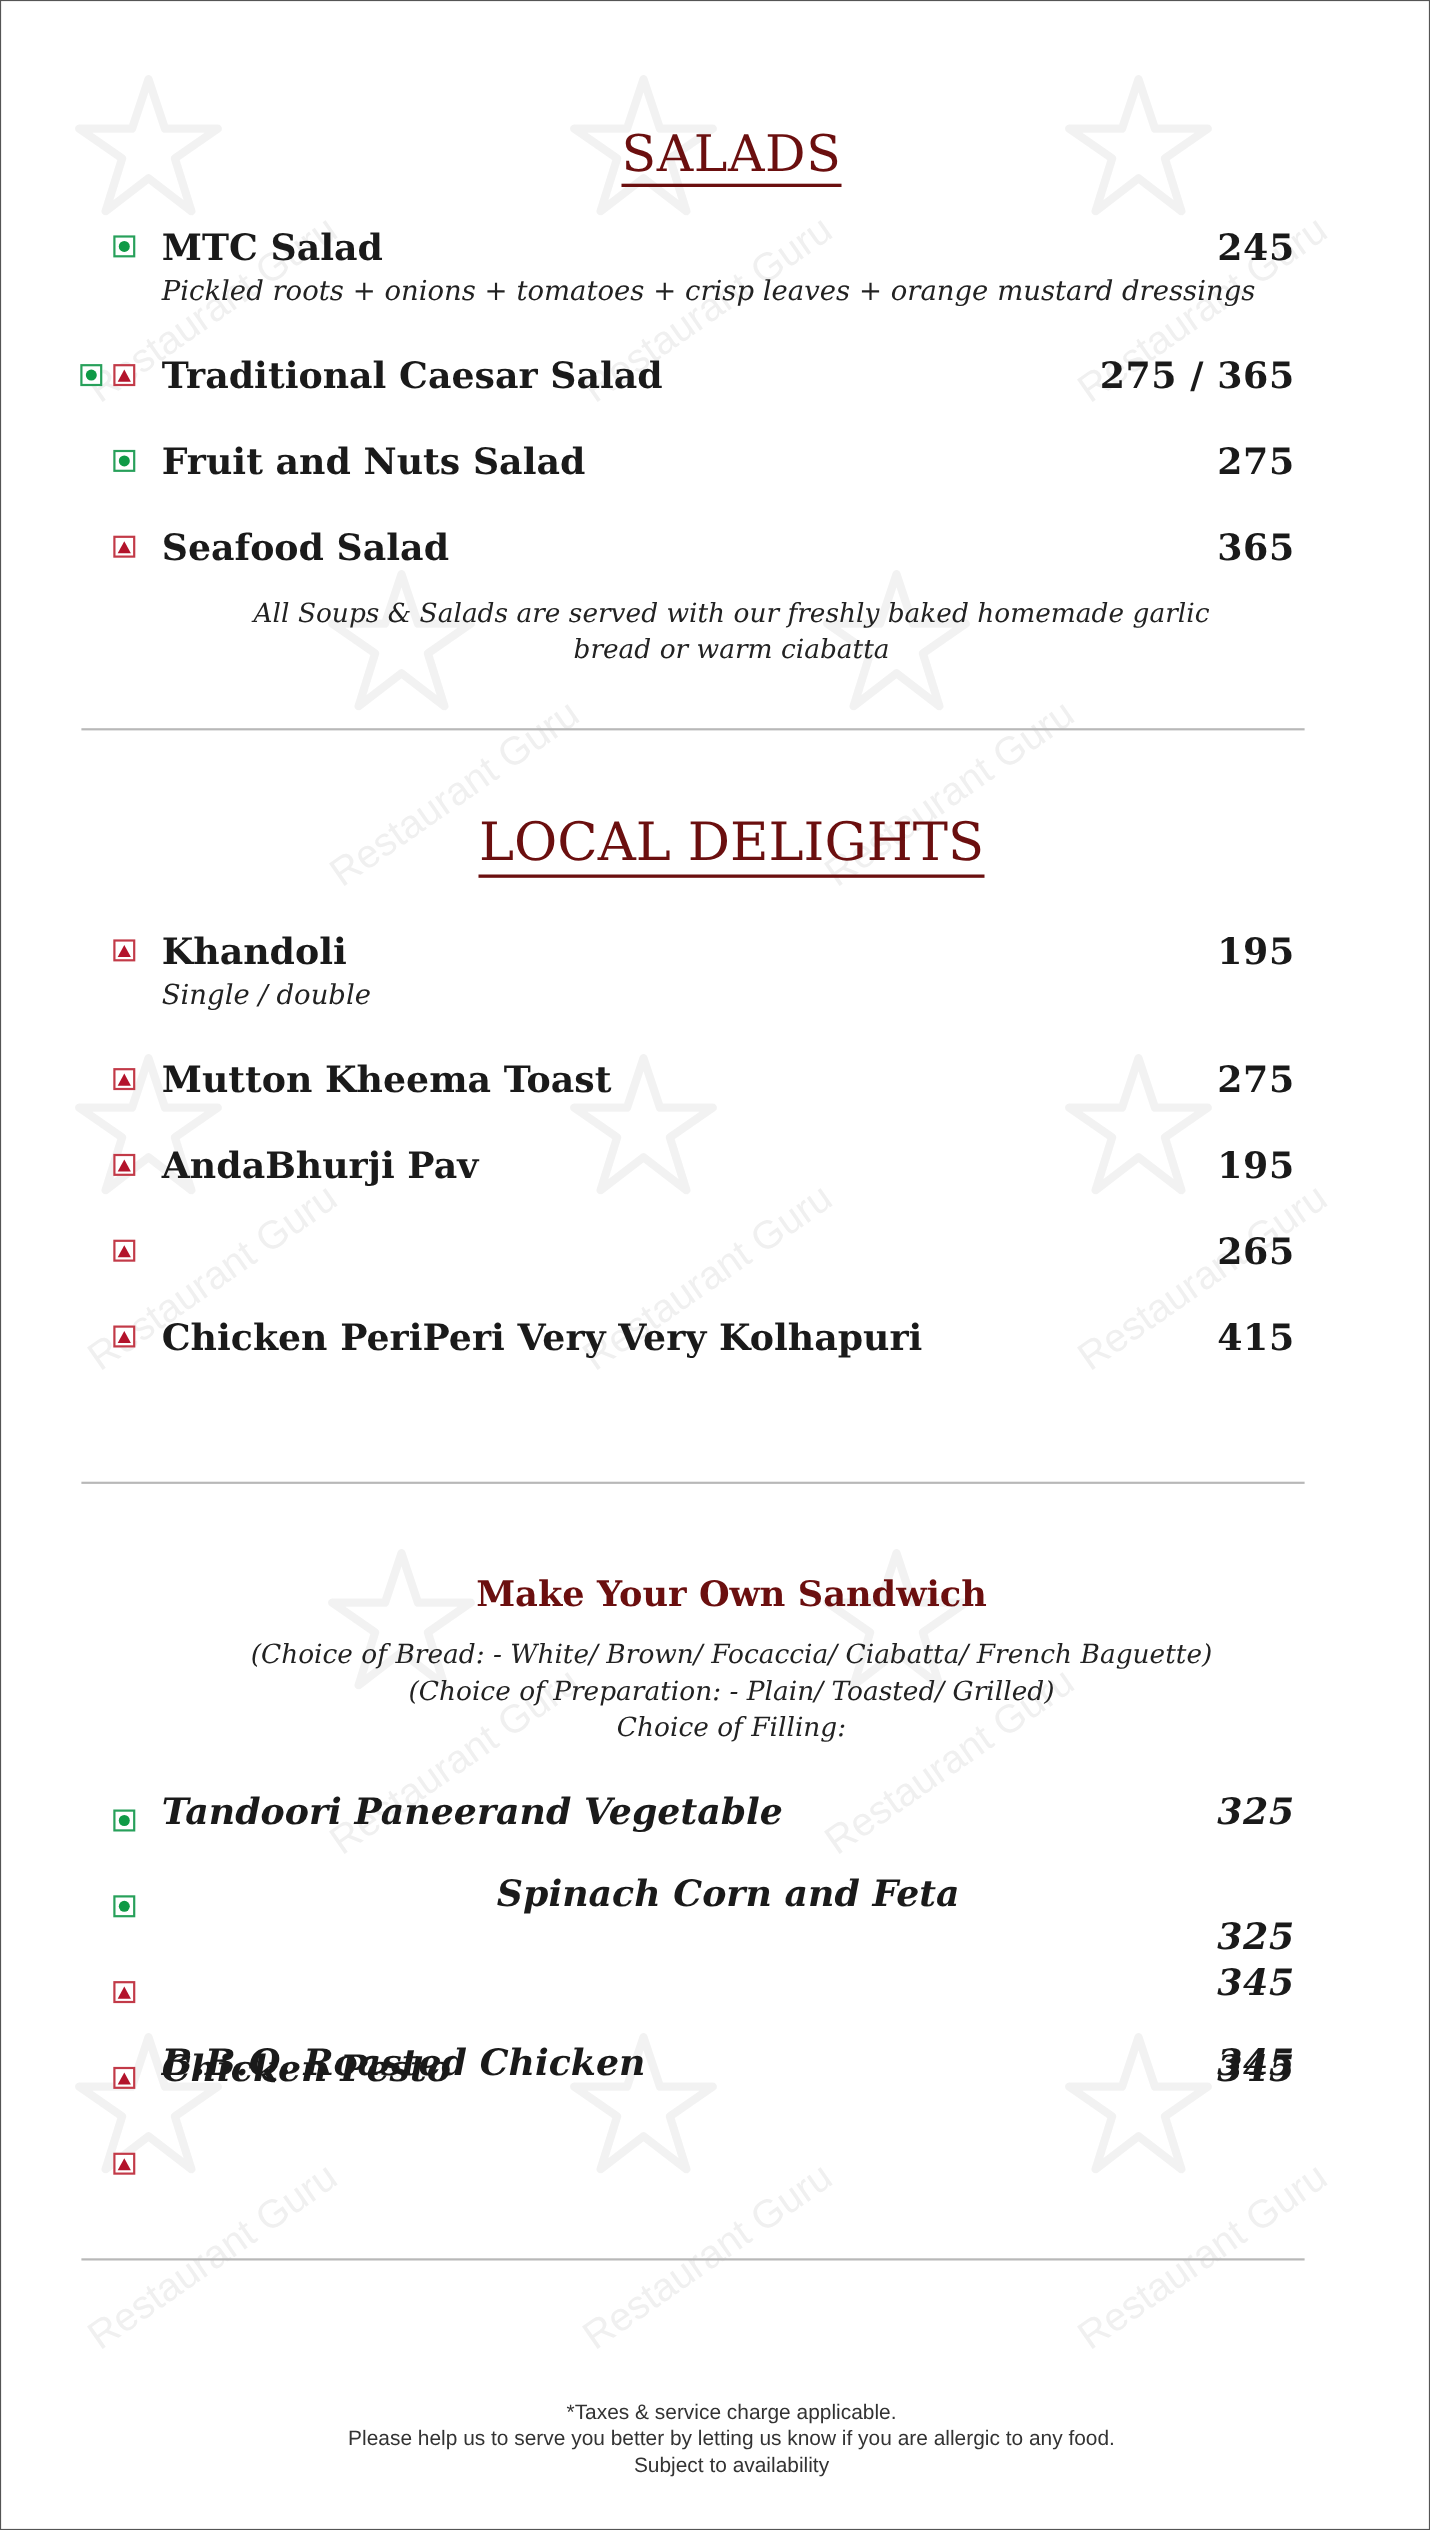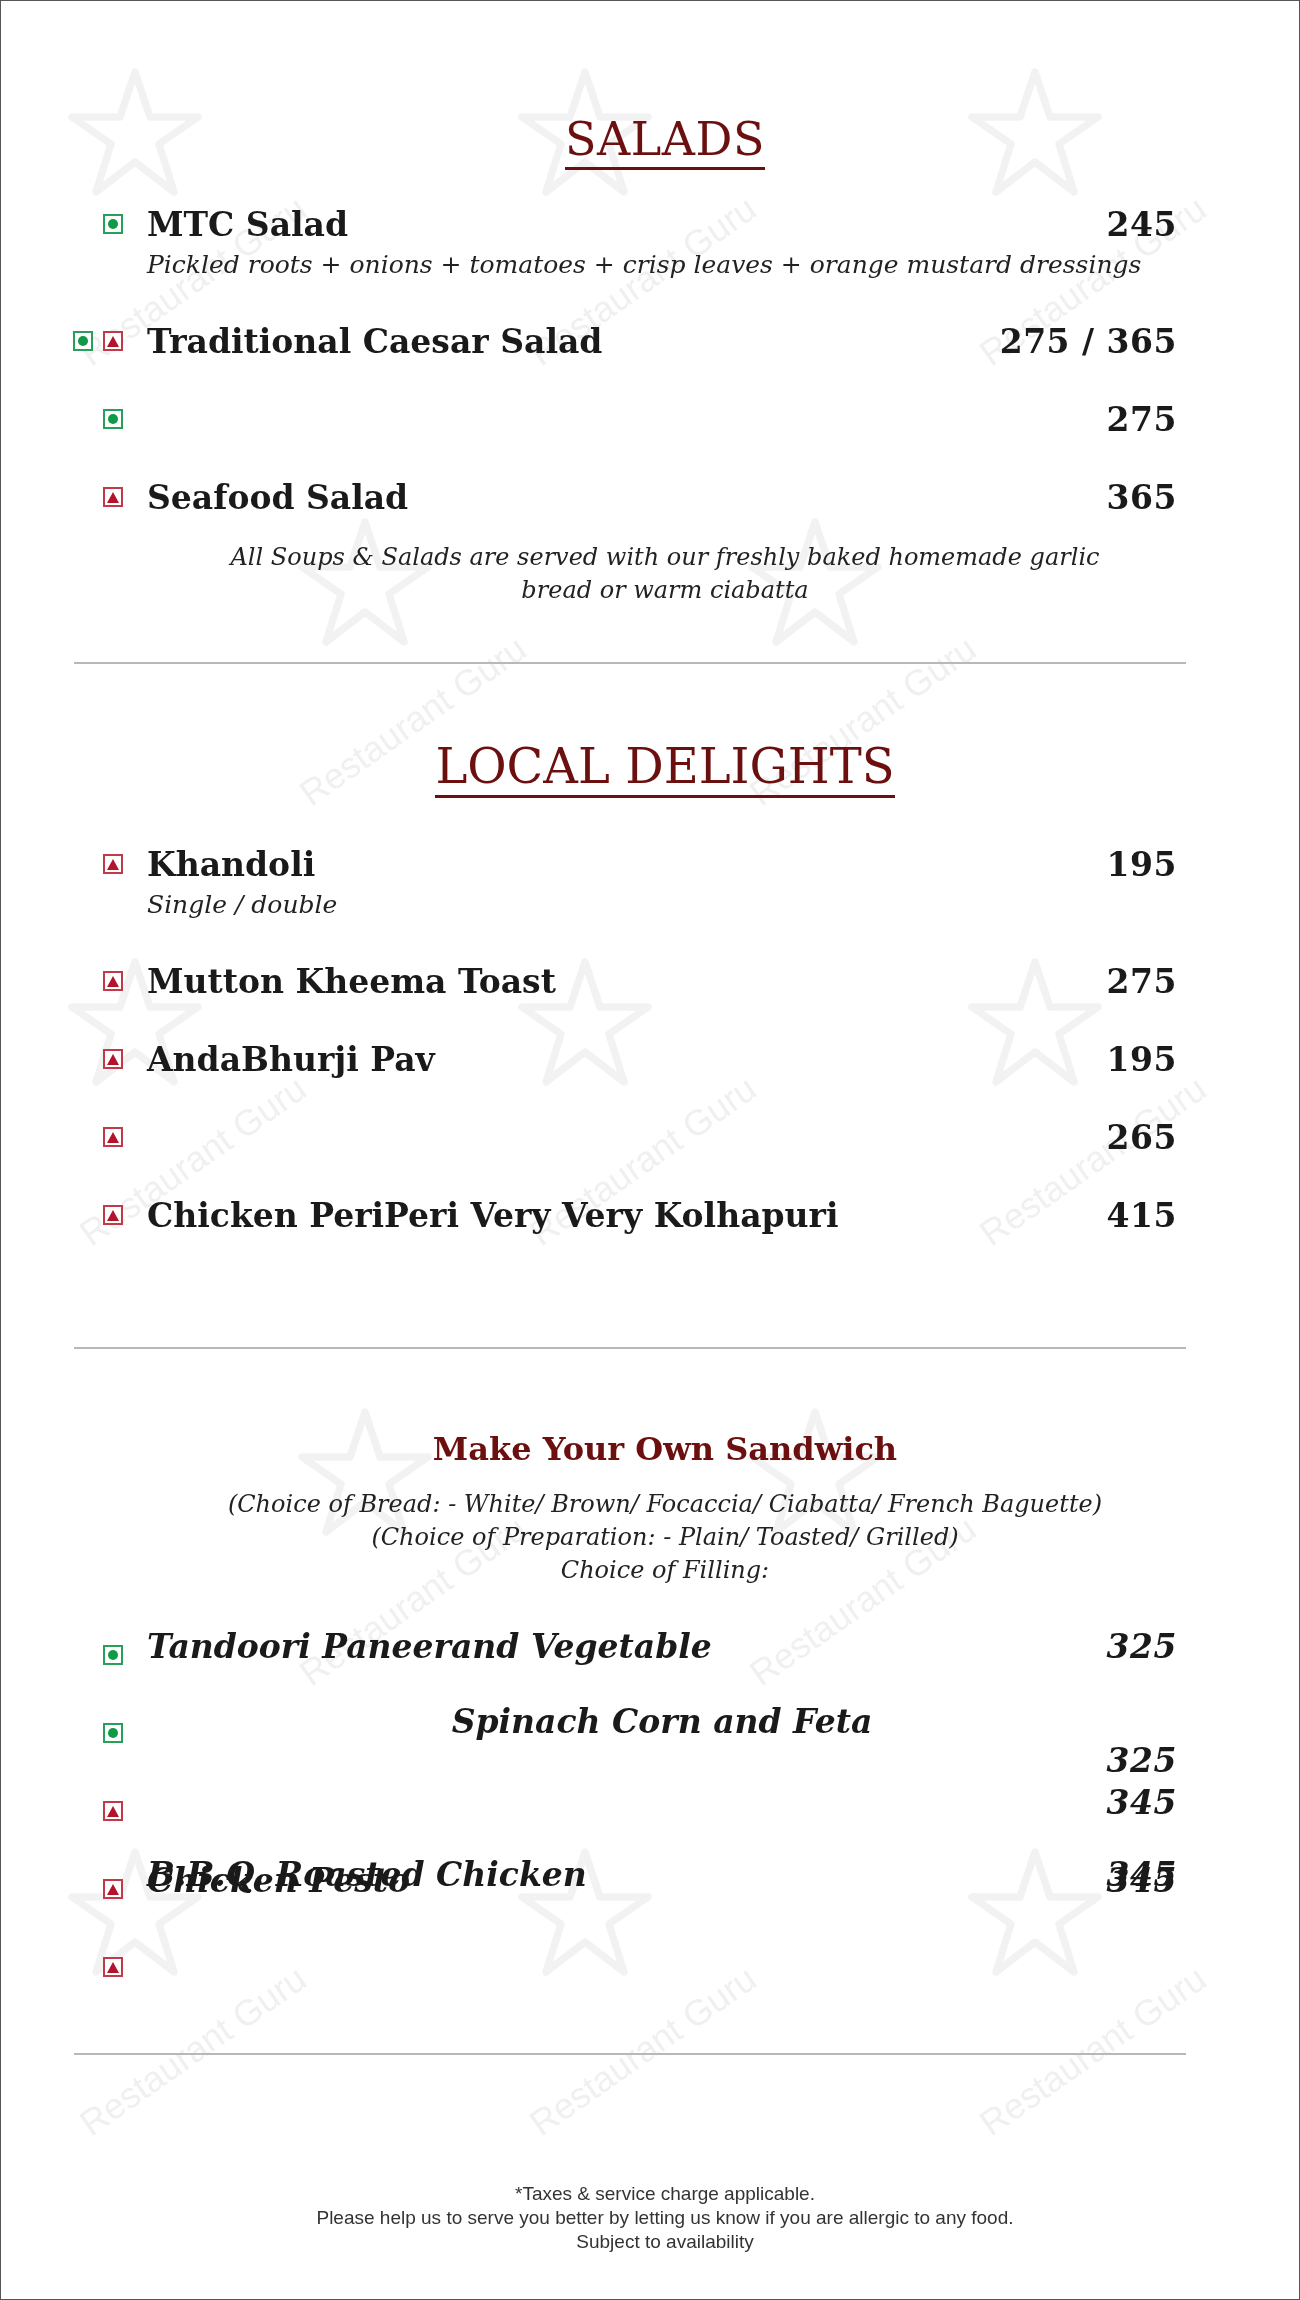--- a/index.html
+++ b/index.html
@@ -101,20 +101,21 @@
 
   <div class="icon veg" style="left:73px;top:331px;"></div>
   <div class="icon nonveg" style="left:103px;top:331px;"></div>
   <div class="item" style="top:319px;align-items:center;">
     <span class="name">Traditional Caesar Salad</span>
     <span class="price">275 / 365</span>
   </div>
 
   <div class="icon veg" style="left:103px;top:409px;"></div>
   <div class="item" style="top:397px;">
+    <span class="name">Fruit and Nuts Salad</span>
     <span class="price">275</span>
   </div>
 
   <div class="icon nonveg" style="left:103px;top:487px;"></div>
   <div class="item" style="top:475px;">
     <span class="name">Seafood Salad</span>
     <span class="price">365</span>
   </div>
 
   <div class="note" style="top:543px;">All Soups &amp; Salads are served with our freshly baked homemade garlic</div>

